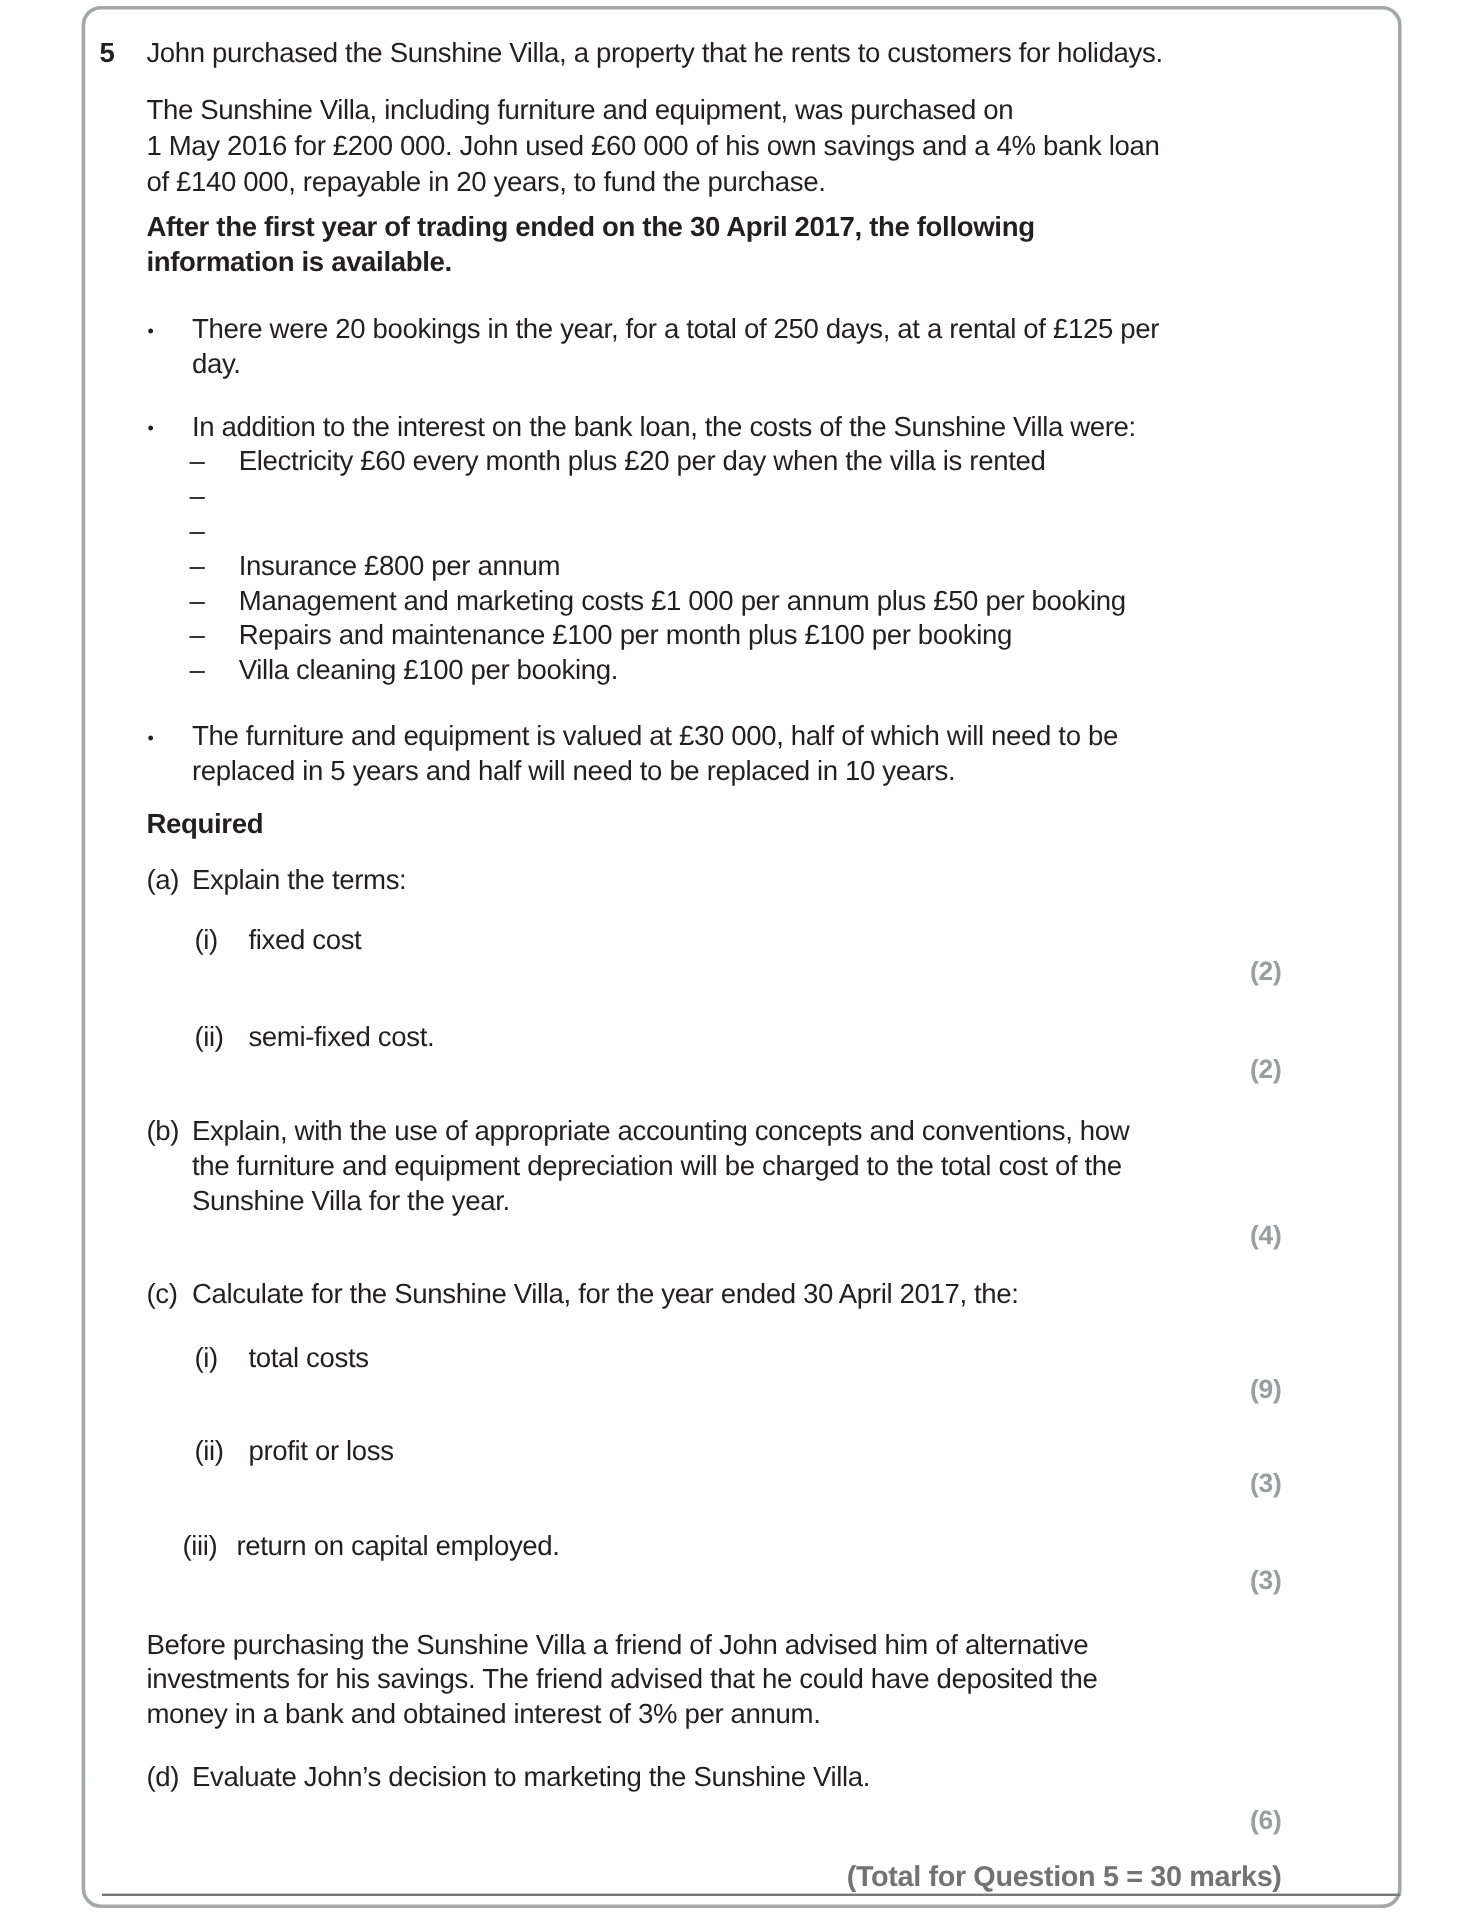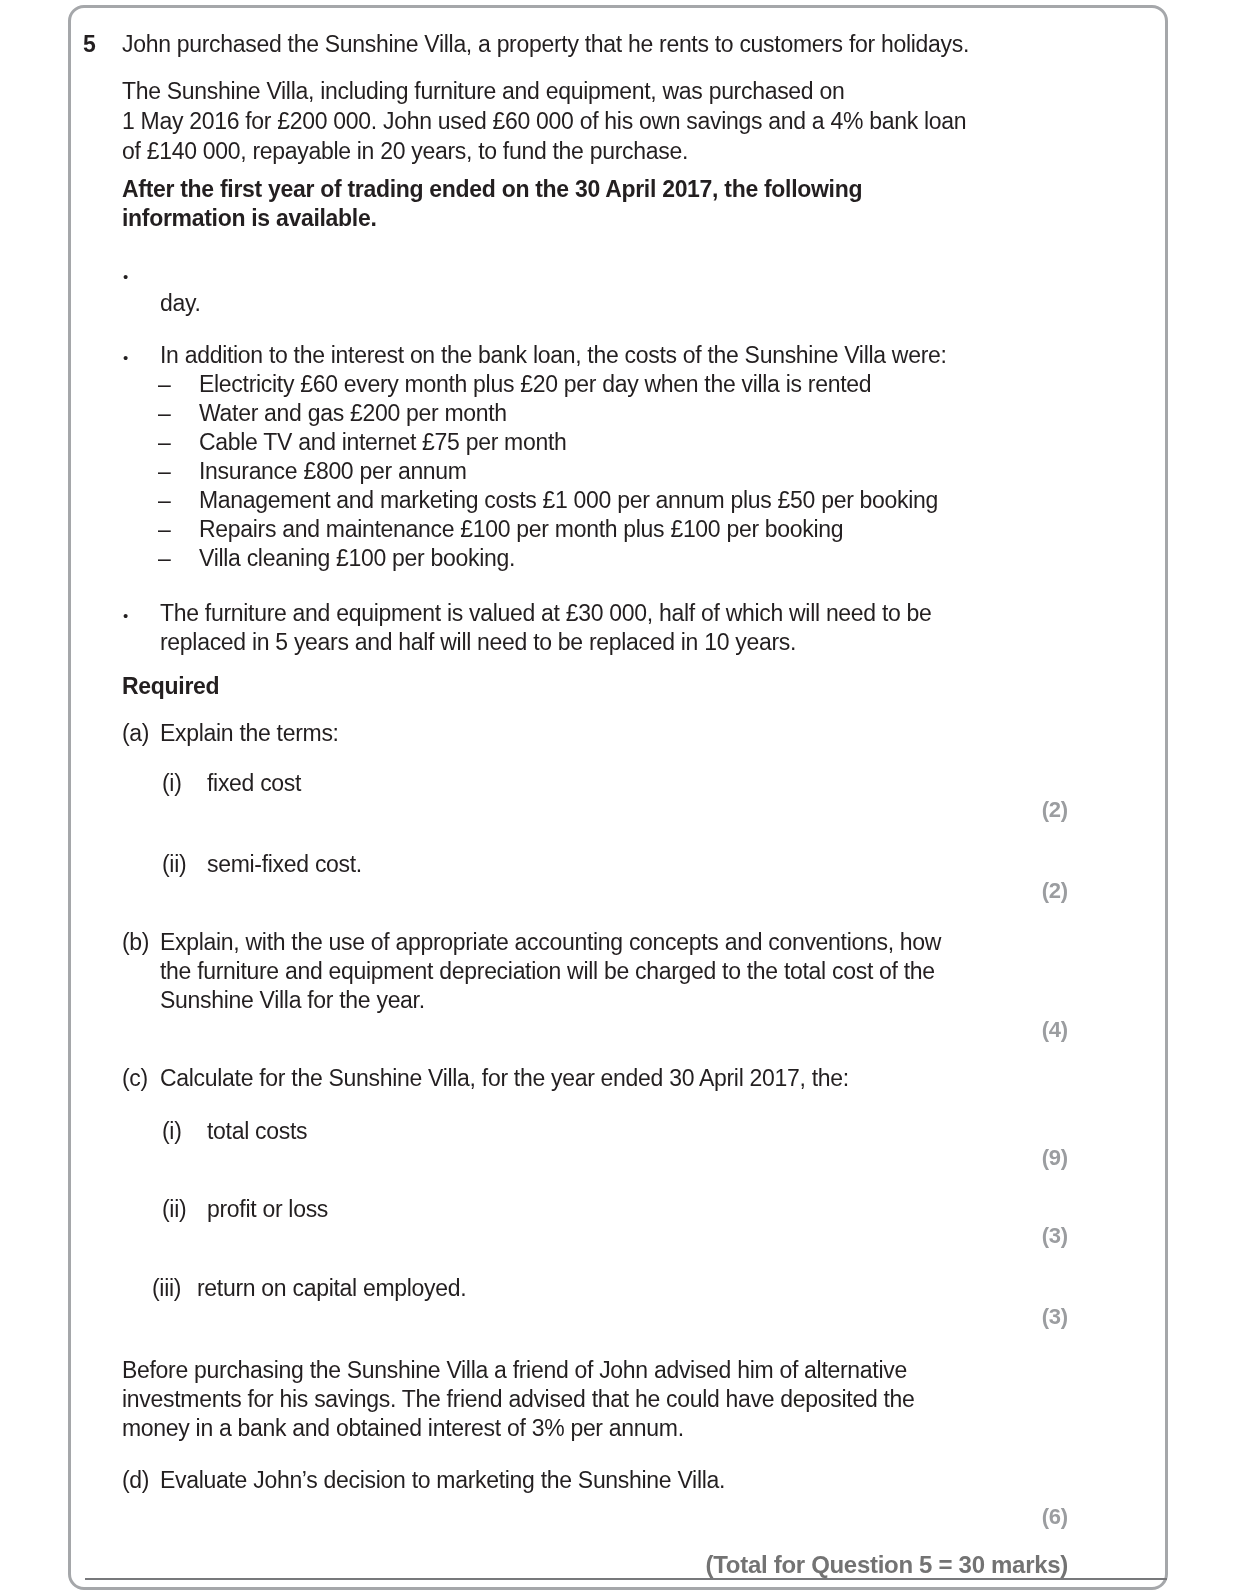--- a/index.html
+++ b/index.html
@@ -88,39 +88,38 @@
 
 <div class="abs txt" style="top:77px;  left:122px;">The Sunshine Villa, including furniture and equipment, was purchased on</div>
 <div class="abs txt" style="top:107px; left:122px;">1 May 2016 for £200 000. John used £60 000 of his own savings and a 4% bank loan</div>
 <div class="abs txt" style="top:137px; left:122px;">of £140 000, repayable in 20 years, to fund the purchase.</div>
 
 <div class="abs txt bold" style="top:175px; left:122px;">After the first year of trading ended on the 30 April 2017, the following</div>
 <div class="abs txt bold" style="top:204px; left:122px;">information is available.</div>
 
 <div class="abs row" style="top:260px; left:123px;">
   <span class="bullet-dot">•</span>
+  <span class="txt">There were 20 bookings in the year, for a total of 250 days, at a rental of £125 per</span>
 </div>
 <div class="abs txt" style="top:289px; left:160px;">day.</div>
 
 <div class="abs row" style="top:341px; left:123px;">
   <span class="bullet-dot">•</span>
   <span class="txt">In addition to the interest on the bank loan, the costs of the Sunshine Villa were:</span>
 </div>
 
 <div class="abs row" style="top:370px; left:158px;">
   <span class="txt lbl-dash">–</span>
   <span class="txt">Electricity £60 every month plus £20 per day when the villa is rented</span>
 </div>
 <div class="abs row" style="top:399px; left:158px;">
   <span class="txt lbl-dash">–</span>
-  <span class="txt">Water and gas £200 per month</span>
 </div>
 <div class="abs row" style="top:428px; left:158px;">
   <span class="txt lbl-dash">–</span>
-  <span class="txt">Cable TV and internet £75 per month</span>
 </div>
 <div class="abs row" style="top:457px; left:158px;">
   <span class="txt lbl-dash">–</span>
   <span class="txt">Insurance £800 per annum</span>
 </div>
 <div class="abs row" style="top:486px; left:158px;">
   <span class="txt lbl-dash">–</span>
   <span class="txt">Management and marketing costs £1 000 per annum plus £50 per booking</span>
 </div>
 <div class="abs row" style="top:515px; left:158px;">

